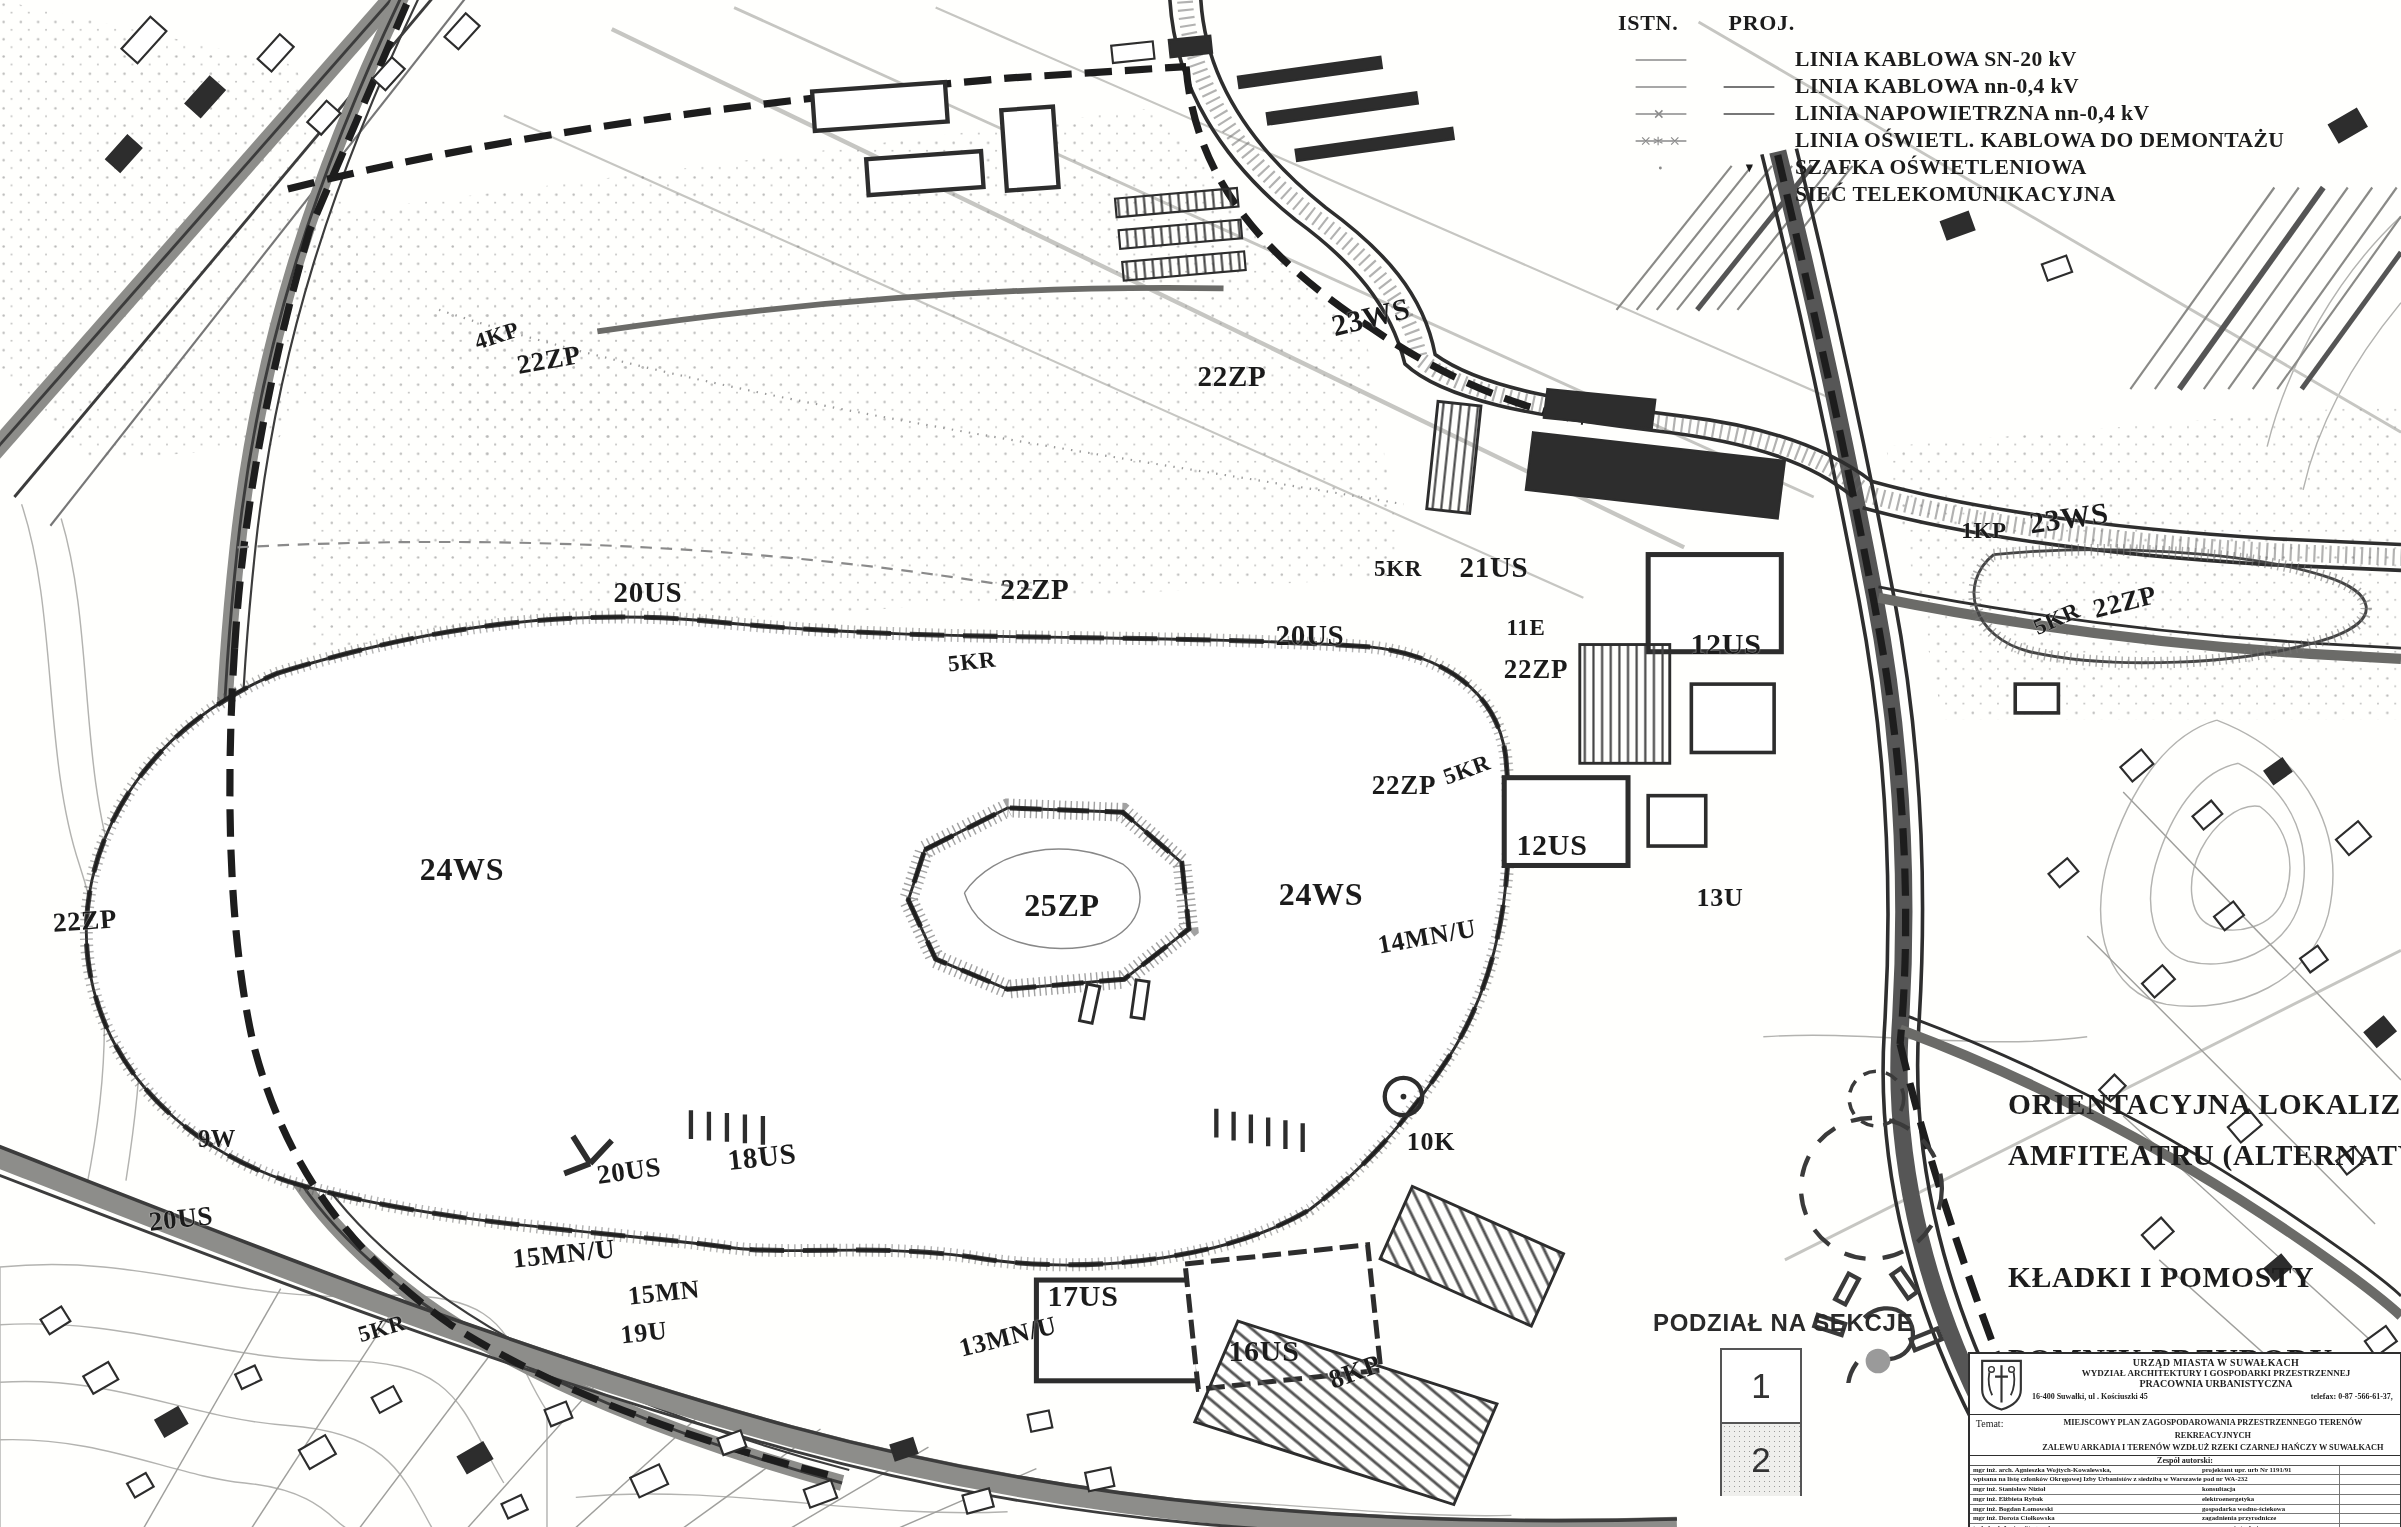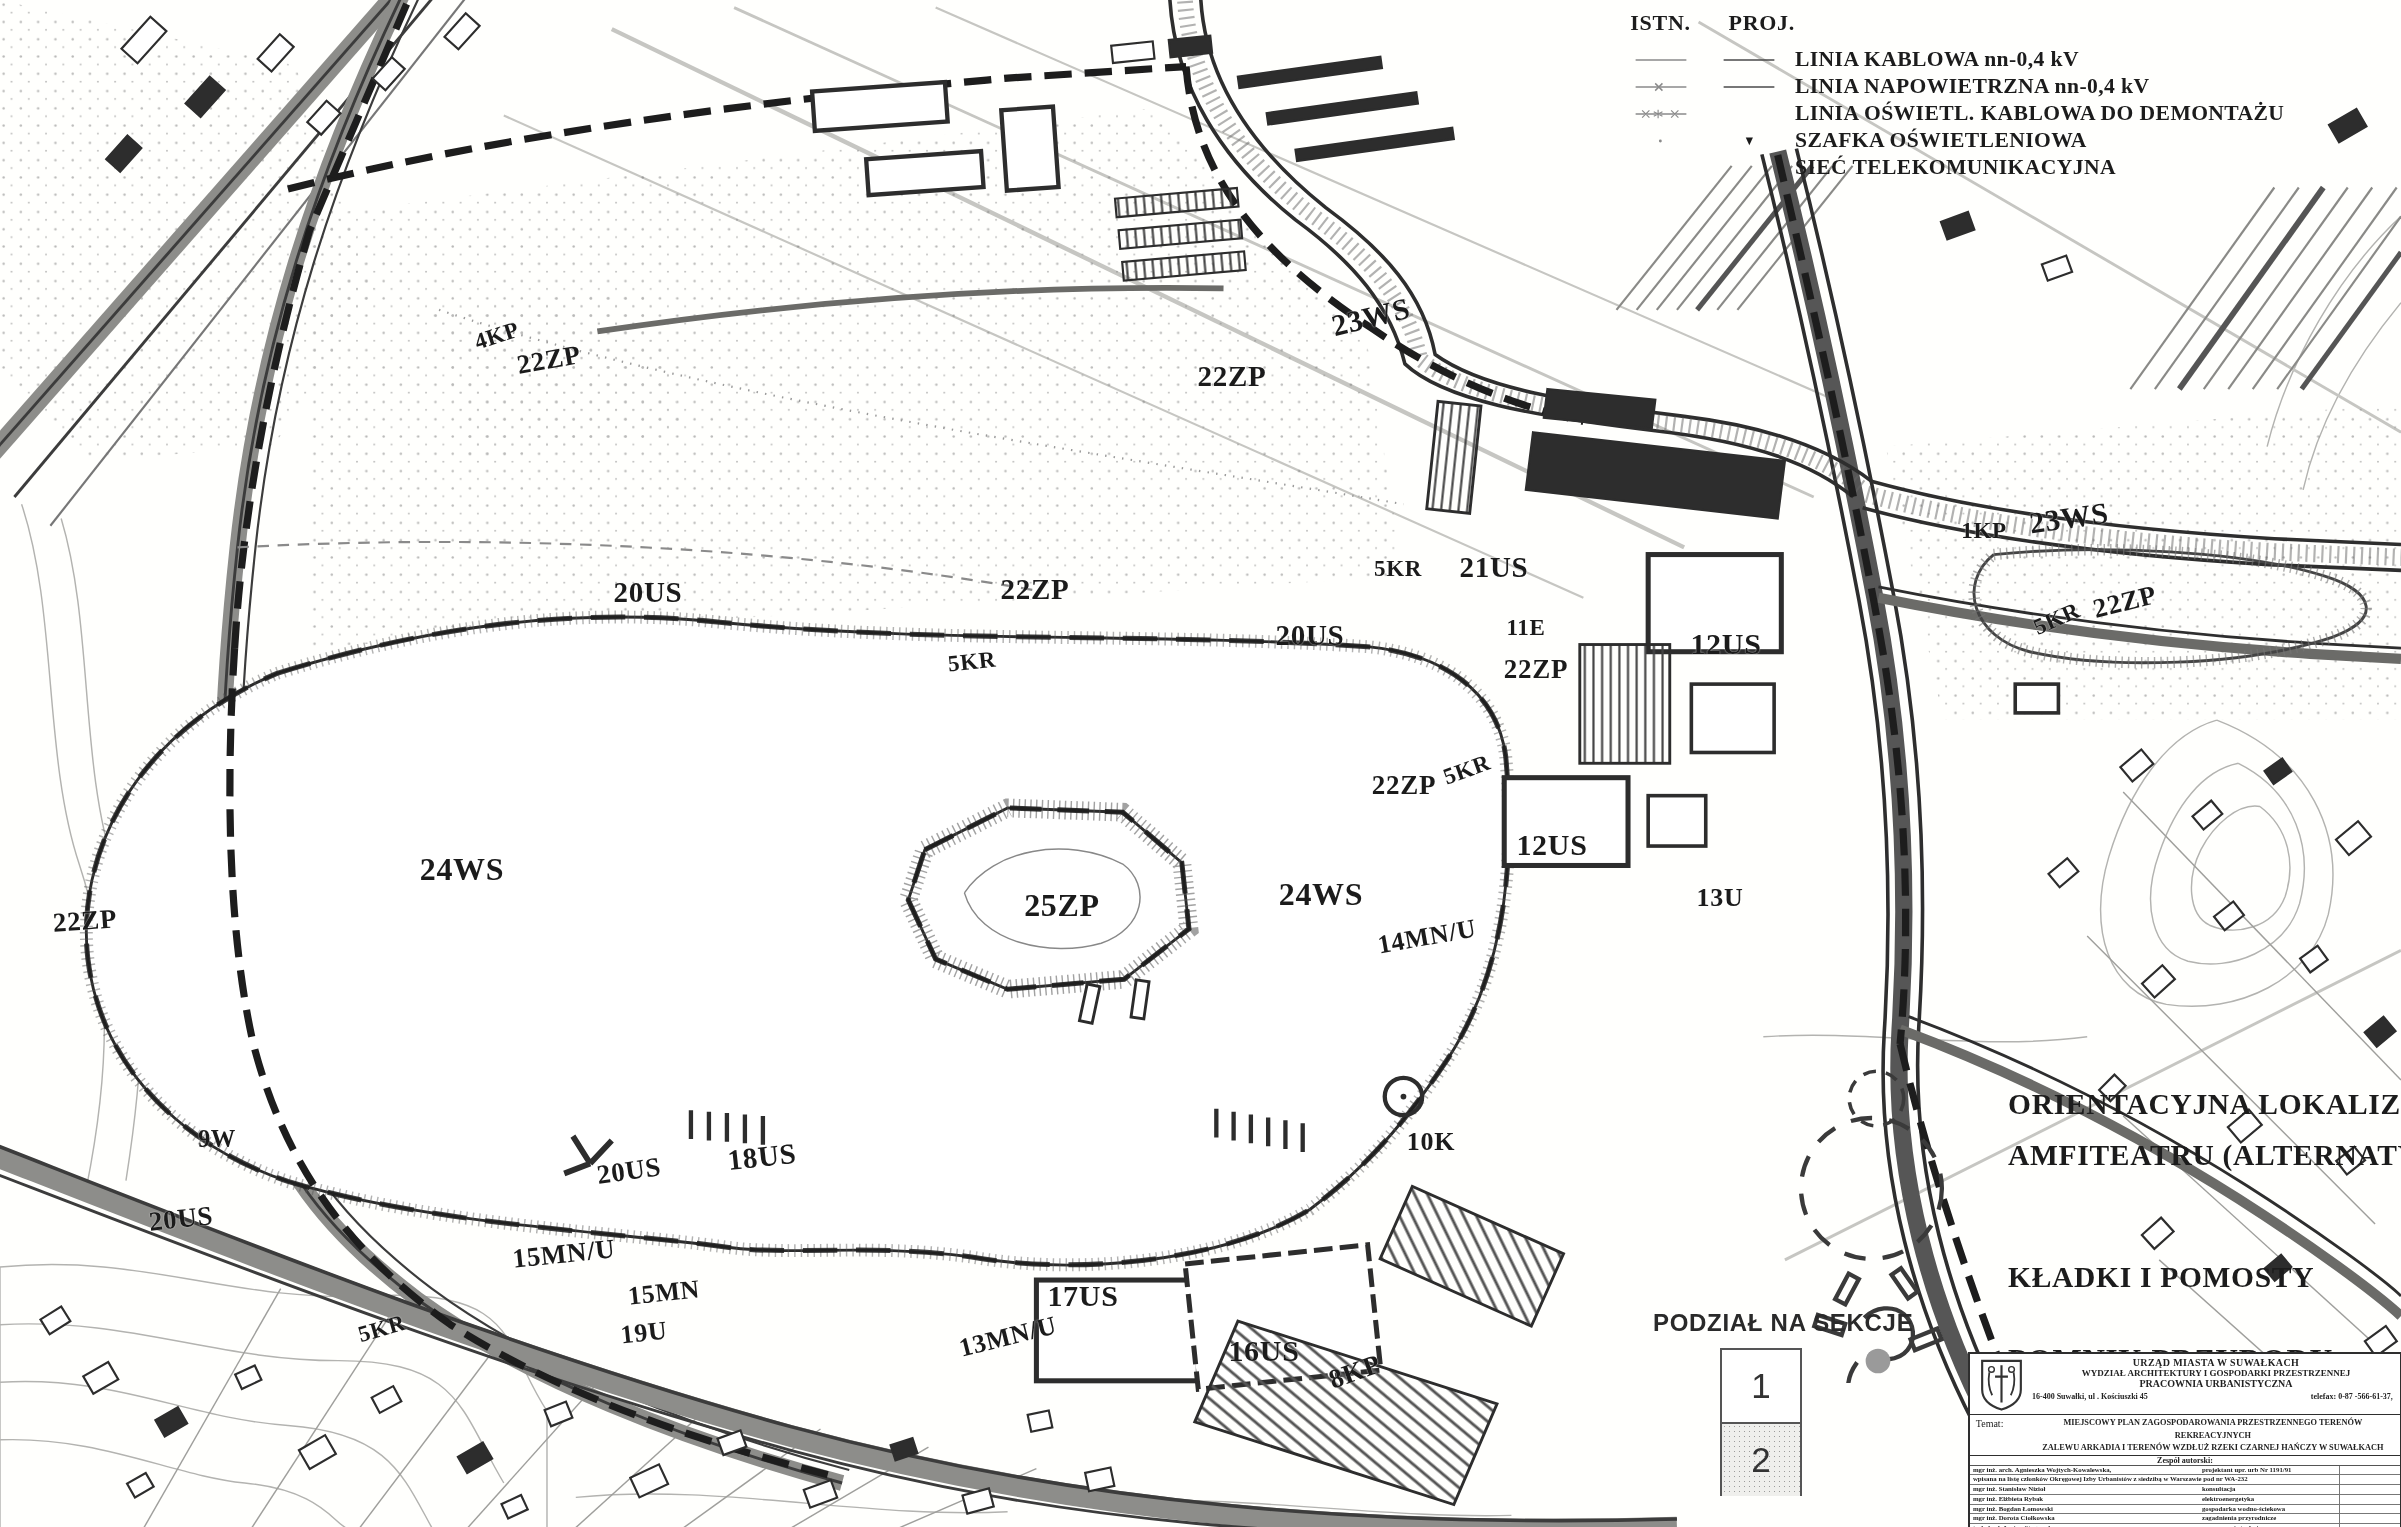--- a/index.html
+++ b/index.html
@@ -5,21 +5,21 @@
   html,body{margin:0;padding:0;background:#e8e8e4;}
   #stage{position:relative;width:2401px;height:1528px;background:#fffffd;overflow:hidden;
          font-family:"Liberation Serif", serif;color:#1c1c1c;}
   #mapsvg{position:absolute;left:0;top:0;width:2401px;height:1528px;}
   .zl{position:absolute;white-space:nowrap;color:#1b1b1b;font-weight:600;
       font-family:"Liberation Serif", serif;letter-spacing:0.7px;
       text-shadow:0 0 1.4px rgba(255,255,255,.9);}
   
   #legend{position:absolute;left:1618px;top:10px;width:777px;}
   .leg-head{display:flex;font-size:22px;font-weight:700;letter-spacing:0.7px;margin-bottom:10px;}
-  .leg-head .h1{width:85px;text-align:center;}
+  .leg-head .h1{width:85px;text-align:left;}
   .leg-head .h2{width:92px;text-align:right;}
   .leg-row{display:flex;align-items:center;height:27px;}
   .leg-sym{width:85px;display:flex;justify-content:center;align-items:center;}
   .leg-sym2{width:92px;display:flex;justify-content:center;align-items:center;}
   .leg-label{font-size:21.6px;font-weight:600;letter-spacing:0.4px;white-space:nowrap;}
   
   .big-leg{position:absolute;font-size:29.5px;font-weight:600;letter-spacing:0.7px;white-space:nowrap;}
   
   #sections-title{position:absolute;left:1653px;top:1309px;font-family:"Liberation Sans",sans-serif;
       font-size:24px;font-weight:600;letter-spacing:0.7px;color:#2a2a2a;}
@@ -338,20 +338,31 @@
     <span class="h1">ISTN.</span>
     <span class="h2">PROJ.</span>
   </div>
   <div class="leg-row">
     <span class="leg-sym">
       <svg width="58" height="16" viewBox="0 0 80 22">
             <path d="M5 11 H75" stroke="#8a8a8a" stroke-width="2"></path>
           </svg>
         </span>
     <span class="leg-sym2">
+          <svg width="58" height="16" viewBox="0 0 80 22"></svg>
+        </span>
+    <span class="leg-label">LINIA KABLOWA SN-20 kV</span>
+  </div>
+  <div class="leg-row">
+    <span class="leg-sym">
+      <svg width="58" height="16" viewBox="0 0 80 22">
+            <path d="M5 11 H75" stroke="#8a8a8a" stroke-width="2"></path>
+          </svg>
+        </span>
+    <span class="leg-sym2">
       <svg width="58" height="16" viewBox="0 0 80 22">
             <path d="M5 11 H75" stroke="#4a4a4a" stroke-width="2"></path>
           </svg>
         </span>
     <span class="leg-label">LINIA KABLOWA nn-0,4 kV</span>
   </div>
   <div class="leg-row">
     <span class="leg-sym">
       <svg width="58" height="16" viewBox="0 0 80 22">
             <path d="M5 11 H75" stroke="#8a8a8a" stroke-width="2"></path>

